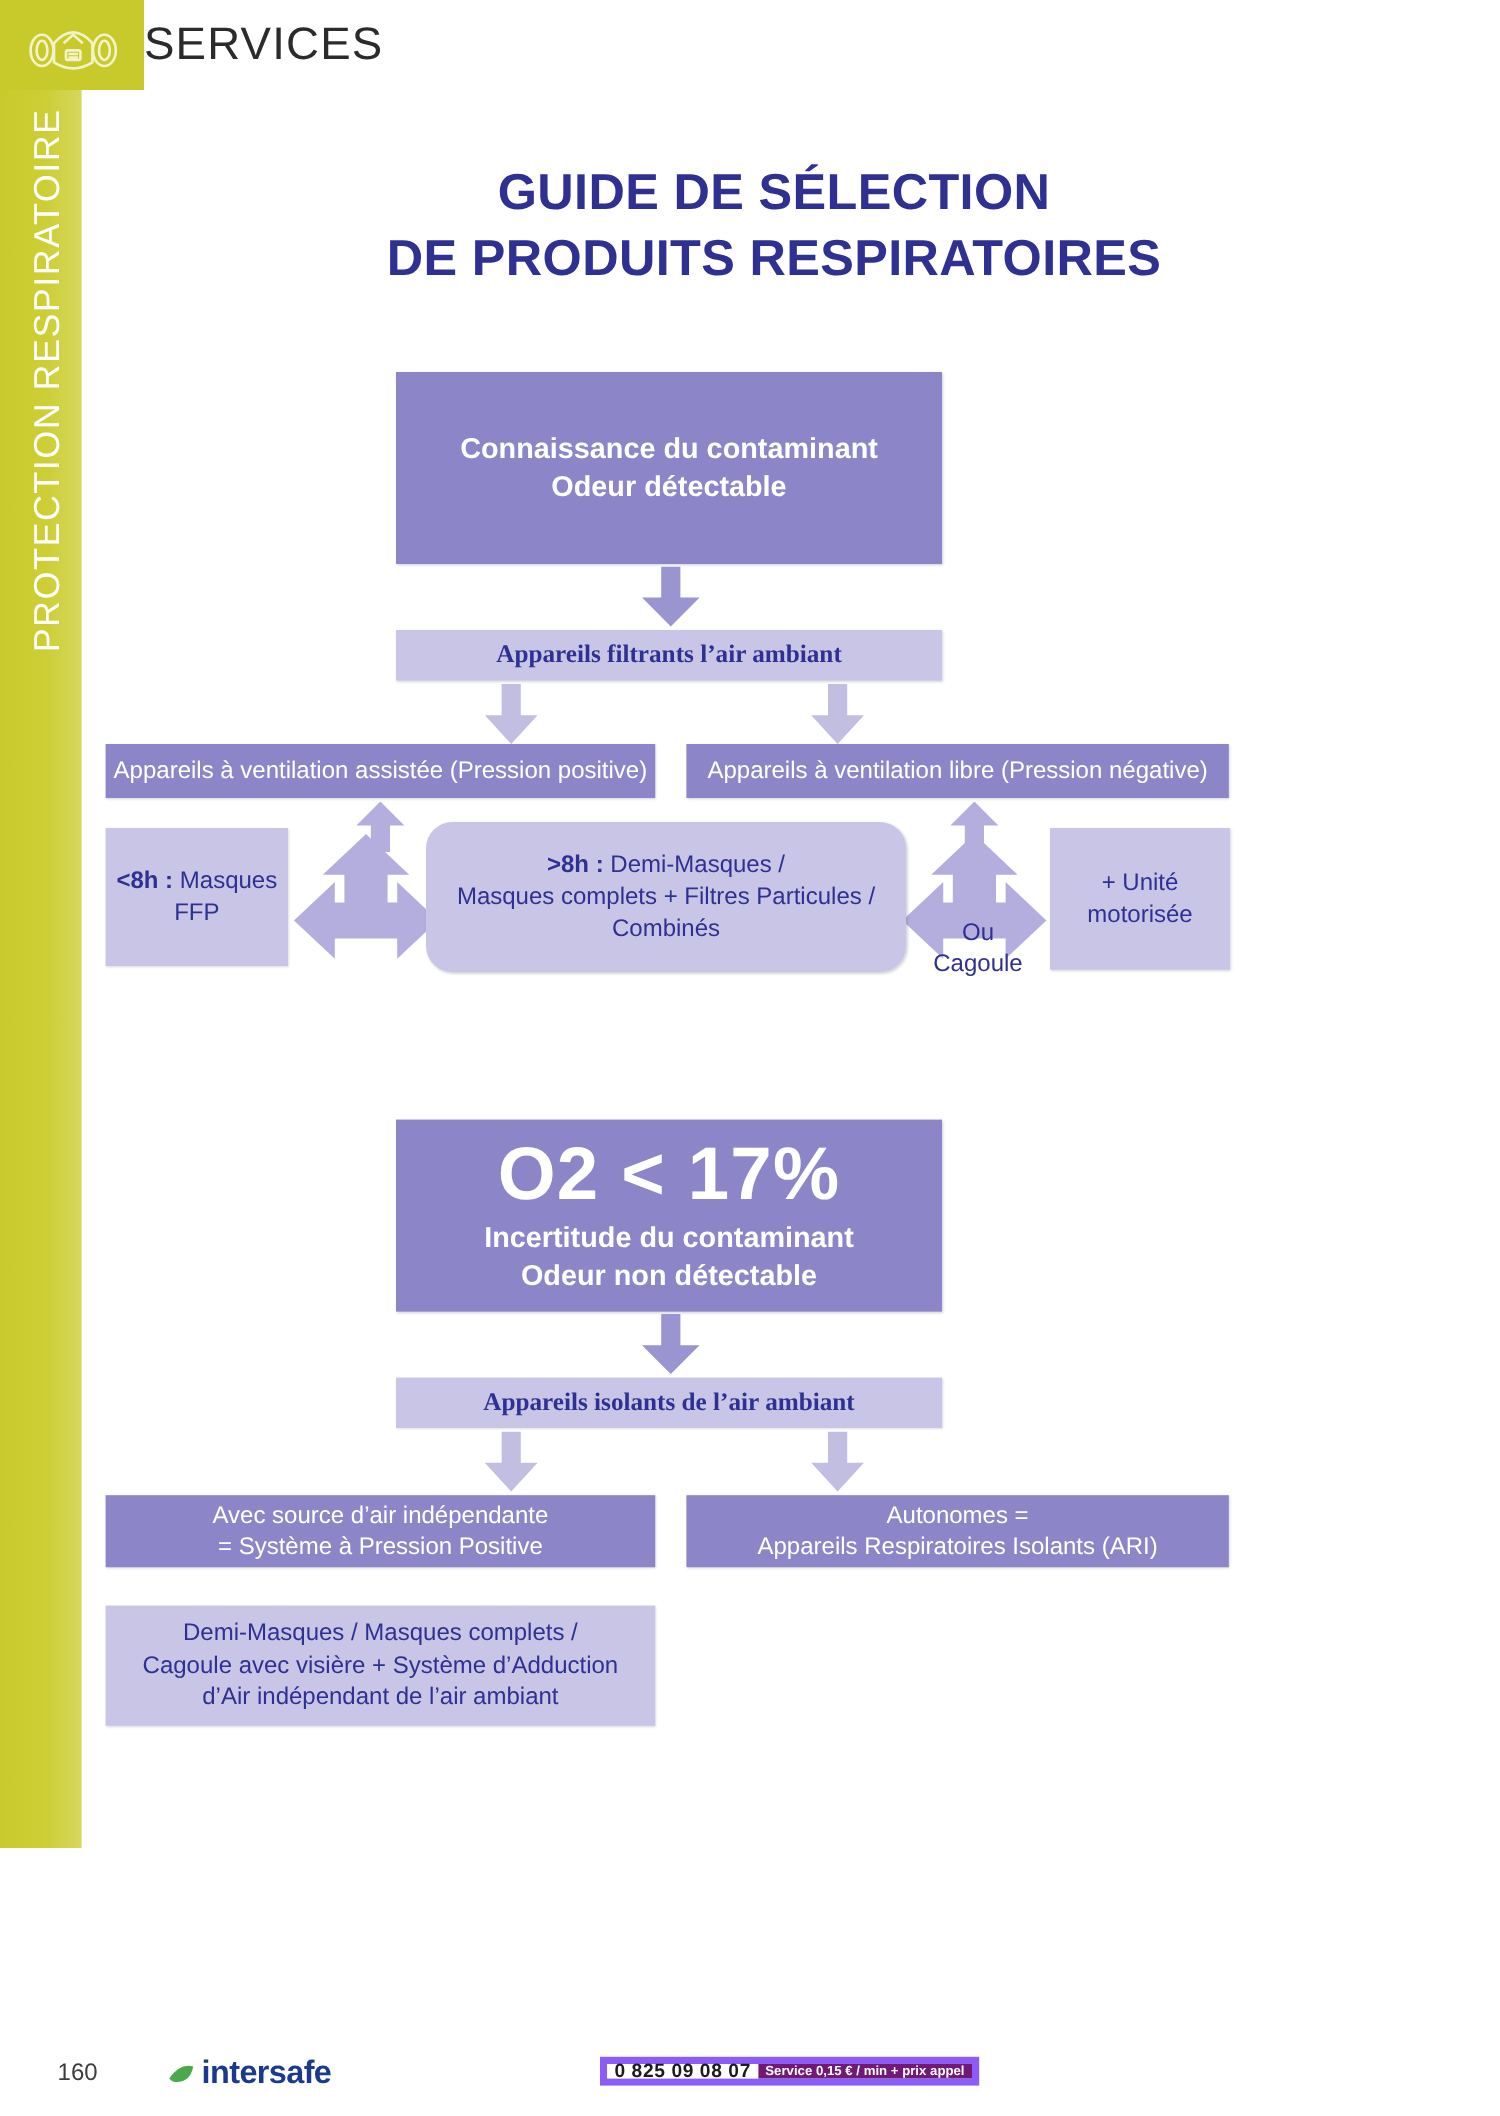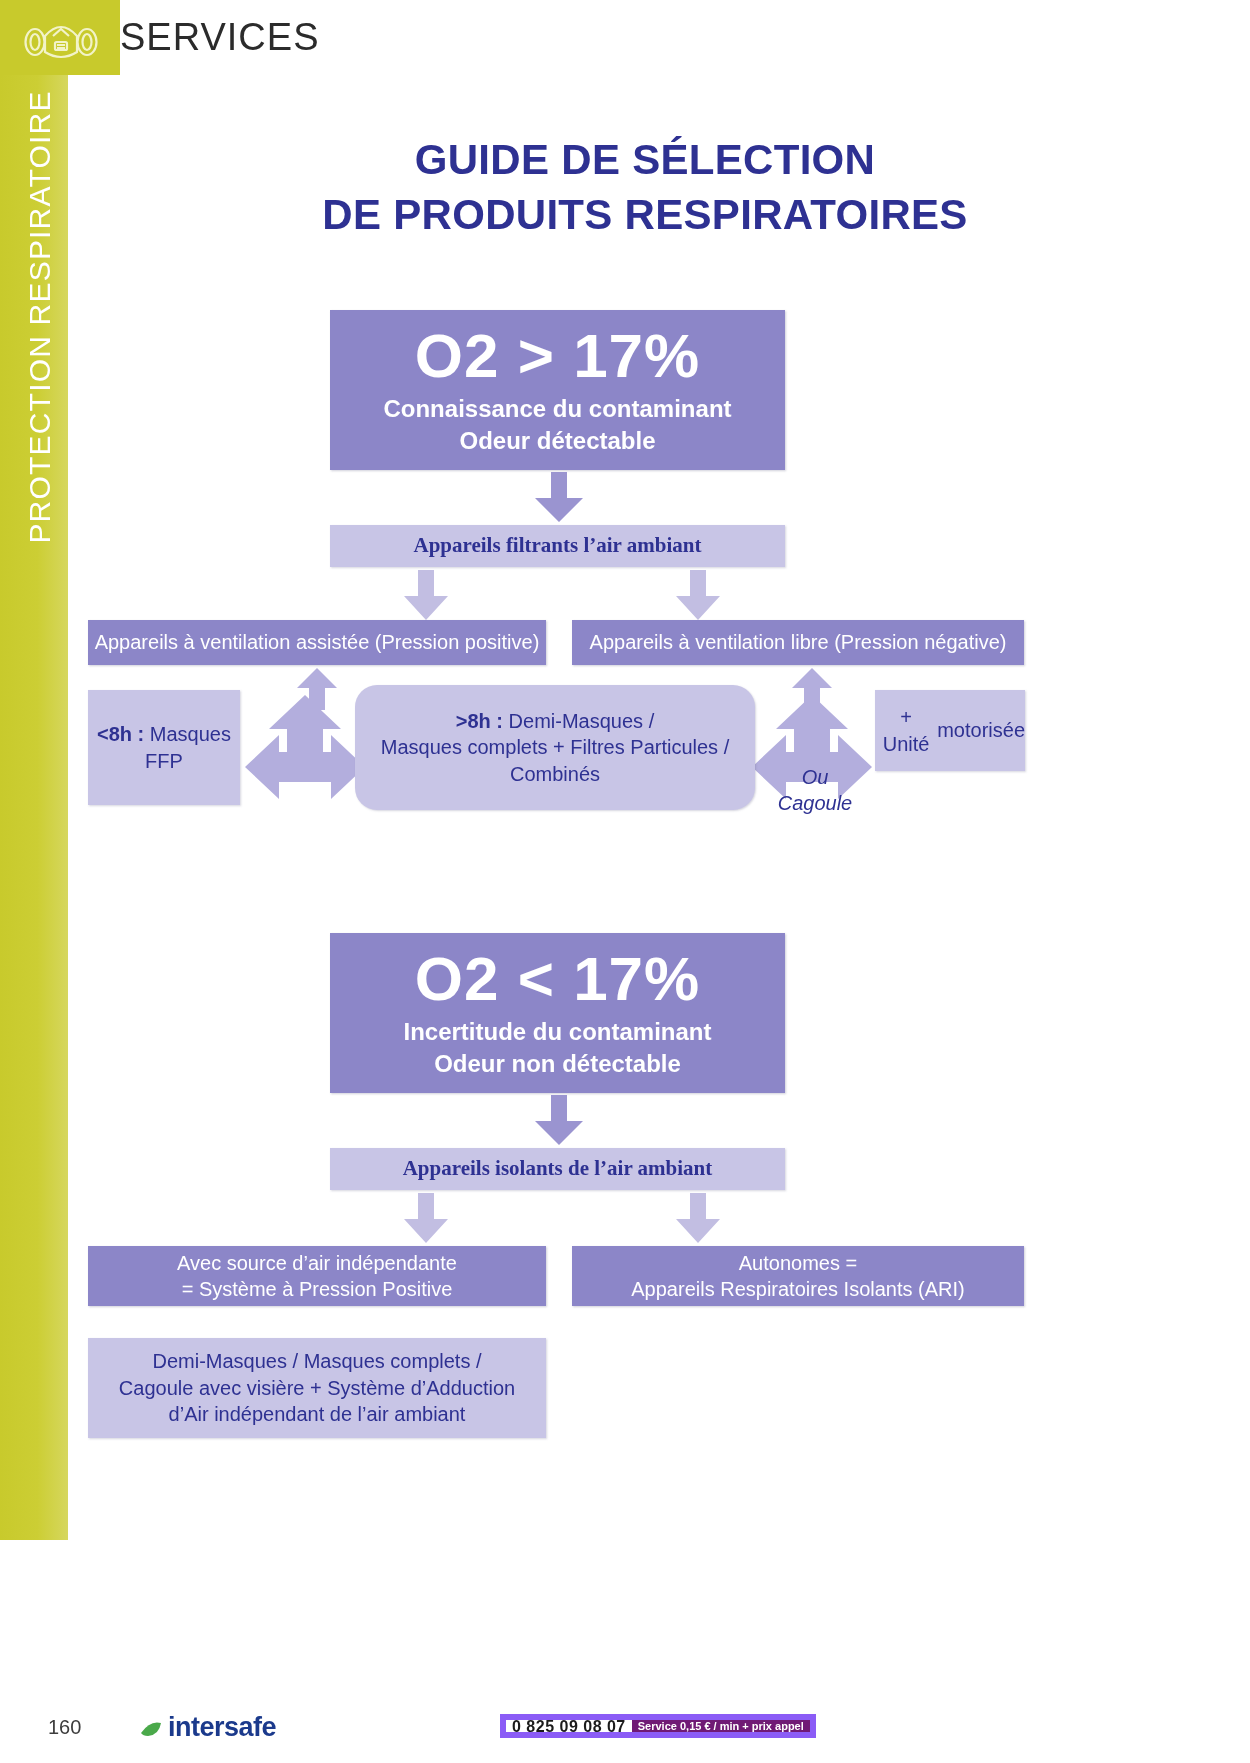--- a/index.html
+++ b/index.html
@@ -90,21 +90,20 @@
   .fs-20   { font-size: 20px; }
 
   
   .arrow { position: absolute; }
   .arrow svg { display: block; }
 
   .free-label {
     position: absolute;
     color: #2e3192; font-size: 20px; text-align: center;
     line-height: 1.28;
-    font-style: italic;
   }
 
   
   .pagenum {
     position: absolute; left: 48px; top: 1716px;
     font-size: 20px; color: #3d3d3d;
   }
   .brand {
     position: absolute; left: 140px; top: 1712px;
     display: flex; align-items: flex-end; gap: 6px;
@@ -153,21 +152,20 @@
   <div class="side-label">PROTECTION RESPIRATOIRE</div>
 
   <div class="header-title">SERVICES</div>
 
   <div class="main-title">
     <span>GUIDE DE SÉLECTION</span><br>
     <span>DE PRODUITS RESPIRATOIRES</span>
   </div>
 
   <div class="box box-dark hero" style="left:330px; top:310px; width:455px; height:160px; flex-direction:column;">
-    <span class="hero-big">O2 &gt; 17%</span>
     <span class="hero-sub">Connaissance du contaminant</span>
     <span class="hero-sub">Odeur détectable</span>
   </div>
 
   <div class="arrow" style="left:530px; top:472px;">
     <svg width="58" height="52" viewBox="0 0 58 52">
       <polygon points="21,0 37,0 37,26 53,26 29,50 5,26 21,26" fill="#9a94d0"></polygon>
     </svg>
   </div>
 
@@ -220,21 +218,21 @@
   </div>
 
   <div class="box box-light fs-20" style="left:355px; top:685px; width:400px; height:125px; flex-direction:column;border-radius:22px;">
     <div>
       <b>&gt;8h :</b><span> Demi-Masques /</span>
     </div>
     <div>Masques complets + Filtres Particules /</div>
     <div>Combinés</div>
   </div>
 
-  <div class="box box-light fs-20" style="left:875px; top:690px; width:150px; height:81px; flex-direction:row;">
+  <div class="box box-light fs-20" style="left:875px; top:690px; width:150px; height:118px; flex-direction:column;">
     <div>+ Unité</div>
     <div>motorisée</div>
   </div>
 
   <div class="free-label" style="left:760px; top:765px; width:110px;">
     <div>Ou</div>
     <div>Cagoule</div>
   </div>
 
   <div class="box box-dark hero" style="left:330px; top:933px; width:455px; height:160px; flex-direction:column;">

